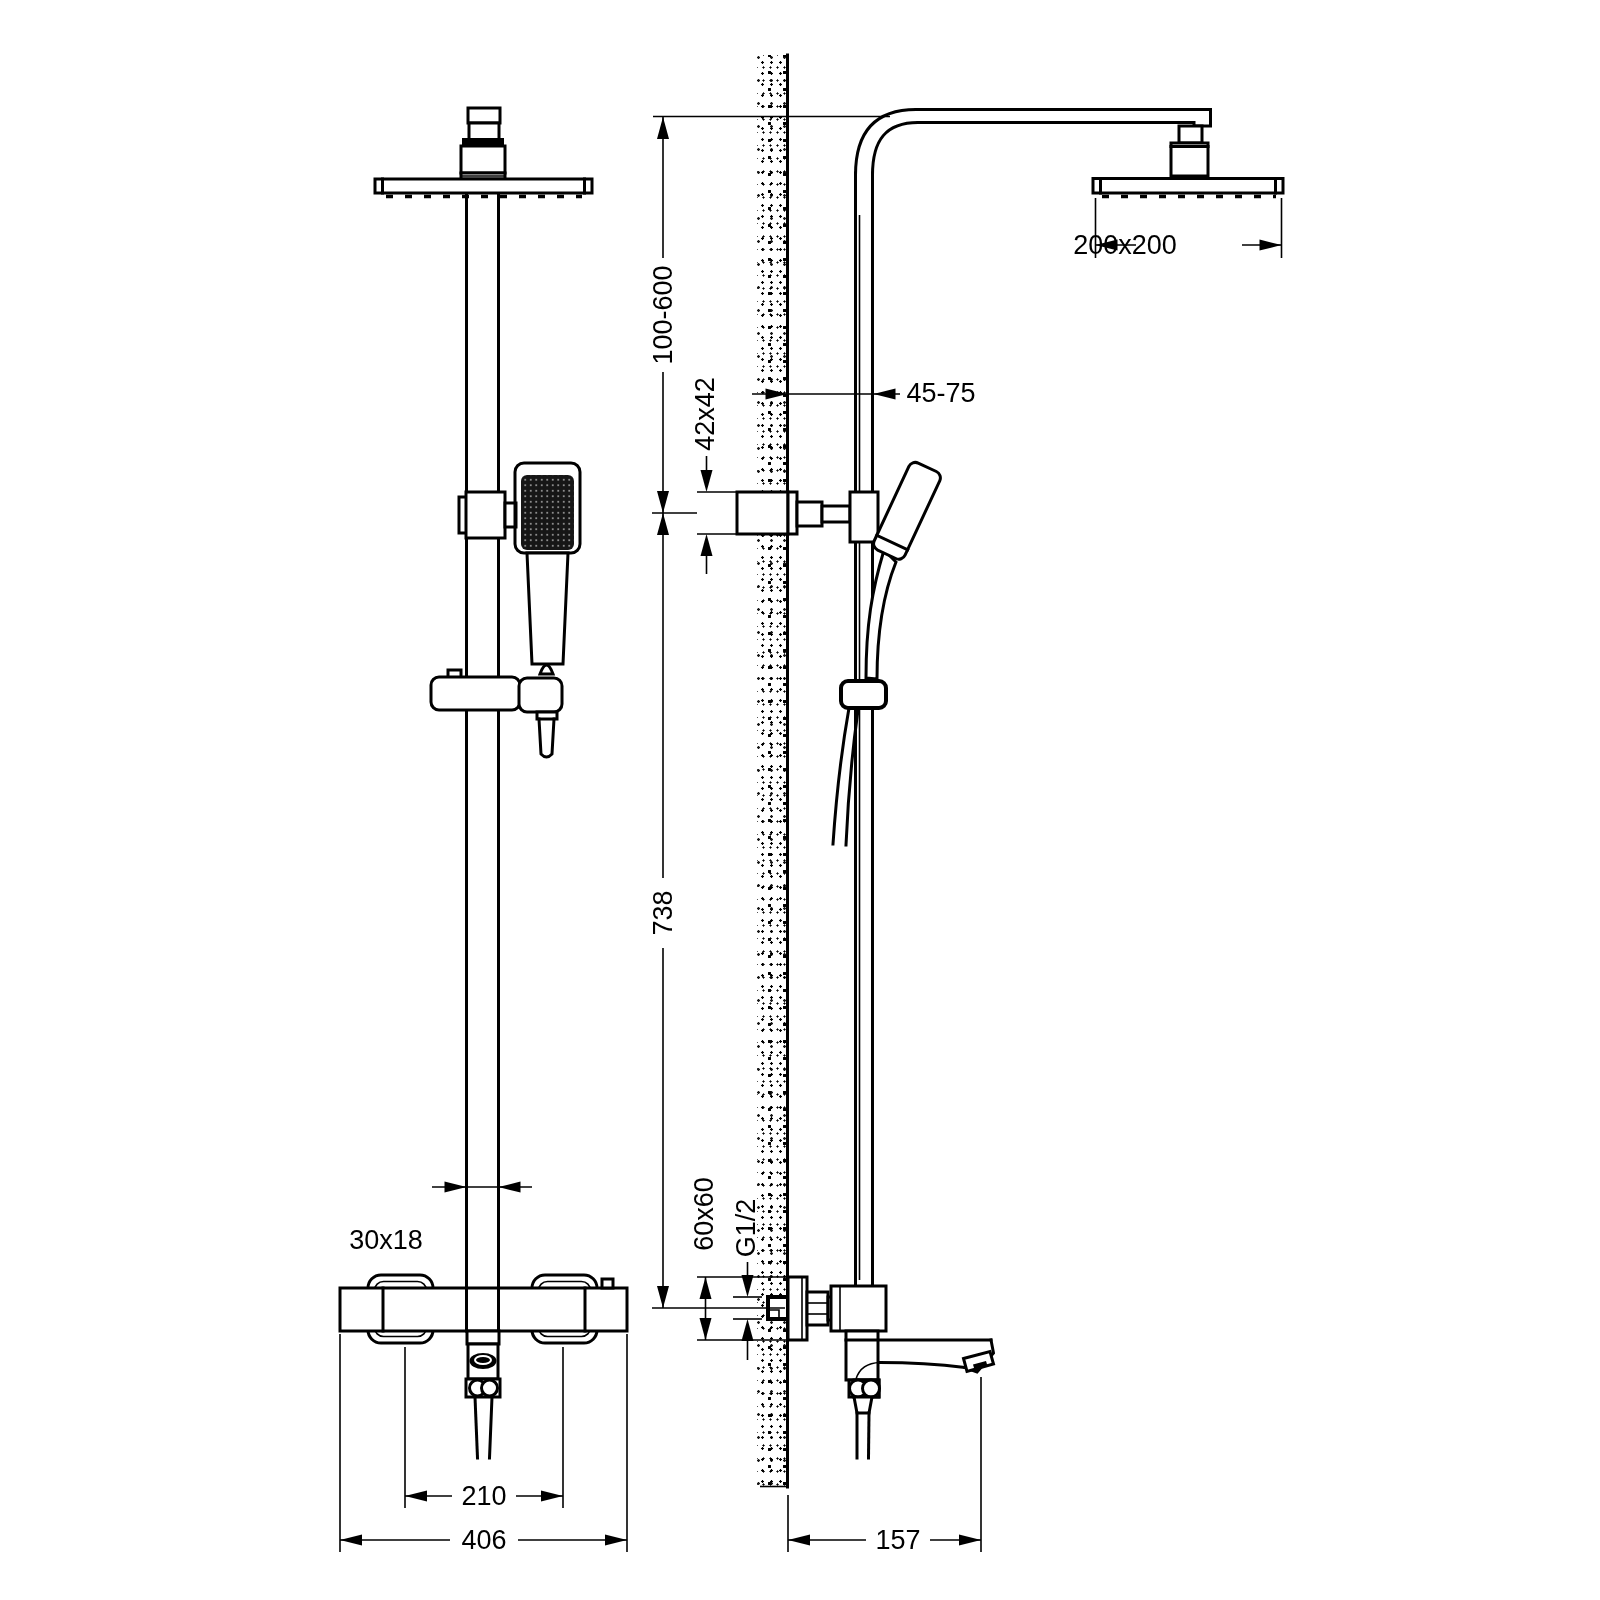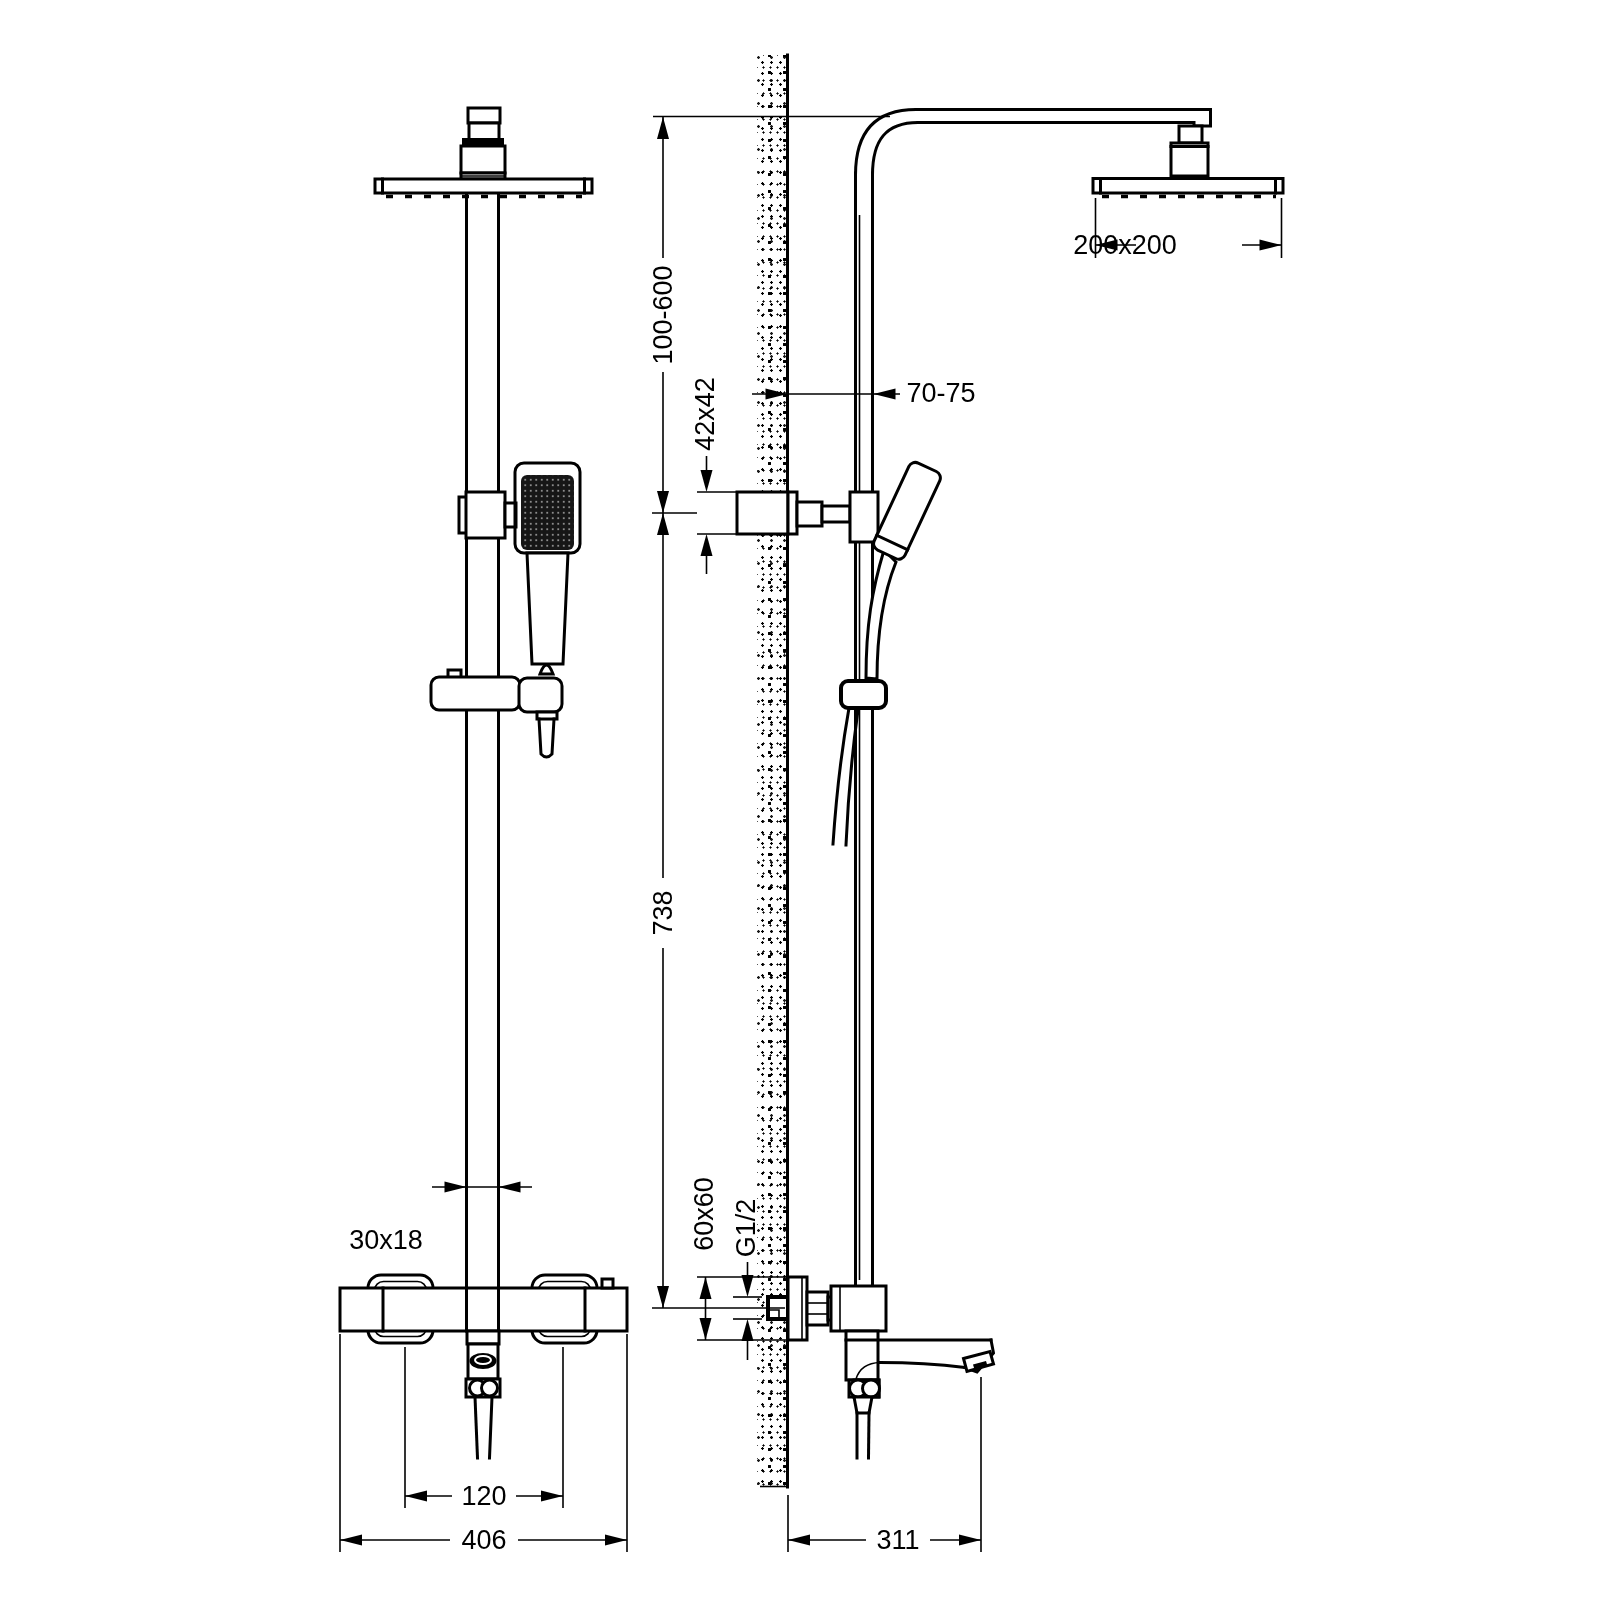--- a/index.html
+++ b/index.html
@@ -273,24 +273,24 @@
         <line class="t" x1="981" y1="1377" x2="981" y2="1552"></line>
         <line class="t" x1="788" y1="1540" x2="866" y2="1540"></line>
         <line class="t" x1="930" y1="1540" x2="981" y2="1540"></line>
         <polygon class="ar" points="788,1540 810,1534.5 810,1545.5"></polygon>
         <polygon class="ar" points="981,1540 959,1534.5 959,1545.5"></polygon>
       </g>
     </g>
   </svg>
 
   <div class="dim" style="left:386px;top:1240px">30x18</div>
-  <div class="dim" style="left:484px;top:1496px">120</div>
+  <div class="dim" style="left:484px;top:1496px">210</div>
   <div class="dim" style="left:484px;top:1540px">406</div>
-  <div class="dim" style="left:898px;top:1540px">311</div>
+  <div class="dim" style="left:898px;top:1540px">157</div>
   <div class="dim" style="left:1125px;top:245px">200x200</div>
-  <div class="dim" style="left:941px;top:393px">70-75</div>
+  <div class="dim" style="left:941px;top:393px">45-75</div>
   <div class="dim rot" style="left:663px;top:315px">100-600</div>
   <div class="dim rot" style="left:663px;top:913px">738</div>
   <div class="dim rot" style="left:705px;top:414px">42x42</div>
   <div class="dim rot" style="left:704px;top:1214px">60x60</div>
   <div class="dim rot" style="left:746px;top:1228px">G1/2</div>
 
 </div>
 
 </body></html>

